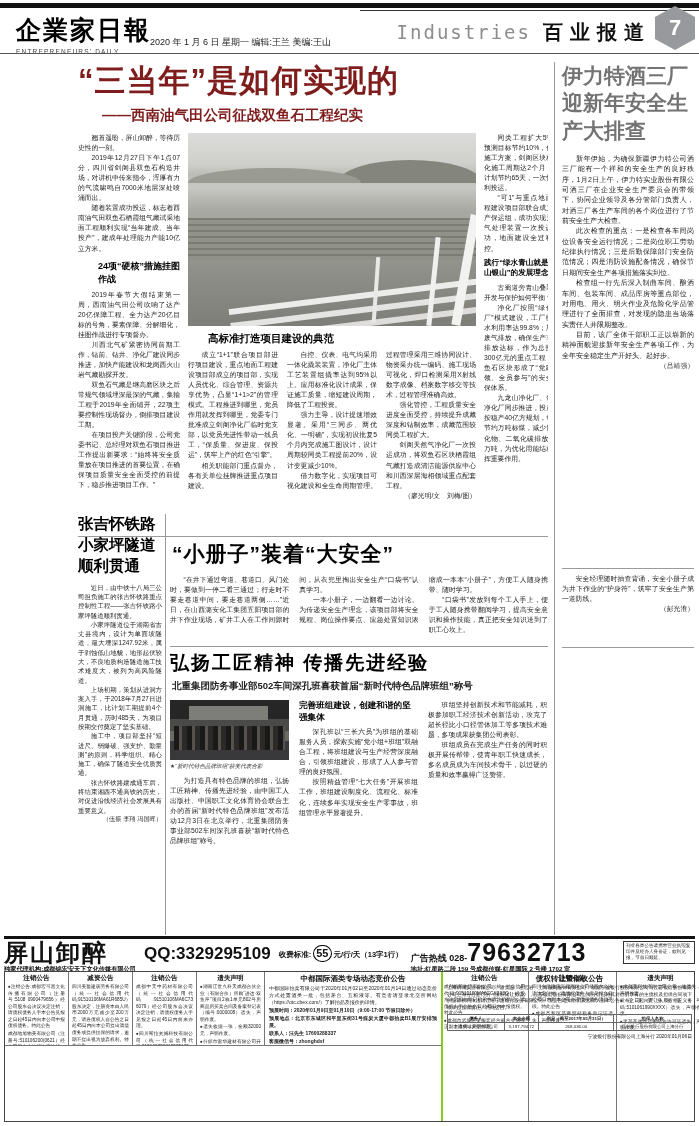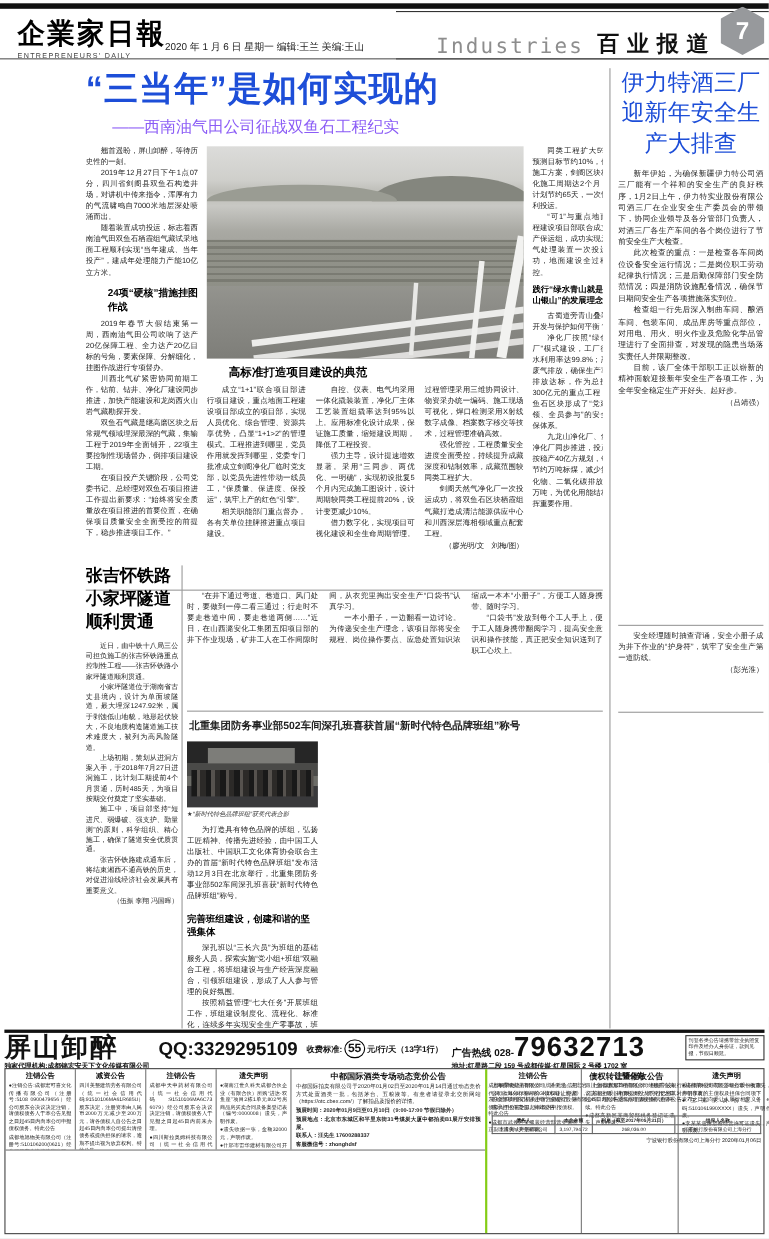--- a/index.html
+++ b/index.html
@@ -7,35 +7,35 @@
   body { font-family:"Liberation Sans","DejaVu Sans",sans-serif; color:#111; }
   .page { position:relative; width:699px; height:1126px; background:#fff; margin:0 auto; overflow:hidden; }
 
   
   .topbar { position:absolute; left:0; top:3px; width:699px; height:5px; background:#111; }
   .masthead-rule { position:absolute; left:0; top:53px; width:699px; height:1px; background:#555; }
   .logo-block { position:absolute; left:16px; top:14px; }
   .logo-cn { font-family:"DejaVu Serif","Liberation Serif",serif; font-weight:900; font-size:25px; letter-spacing:2px; color:#000; transform:scaleY(1.04); }
   .logo-en { font-size:6.5px; letter-spacing:1.2px; color:#444; margin-top:1px; }
   .dateline { position:absolute; left:150px; top:36px; font-size:9px; color:#222; white-space:nowrap; }
-  .section-block { position:absolute; left:360px; top:10px; width:339px; height:44px; border-top:1px solid #333; border-bottom:1px solid #333; display:flex; align-items:flex-end; justify-content:flex-end; padding-right:48px; gap:12px; }
+  .section-block { position:absolute; left:360px; top:10px; width:339px; height:44px; border-top:1px solid #333; border-bottom:1px solid #333; display:flex; align-items:center; justify-content:flex-end; padding-right:48px; gap:12px; }
   .section-en { font-family:"DejaVu Sans Mono","Liberation Mono",monospace; font-size:19px; color:#8d8d8d; letter-spacing:2px; }
   .section-cn { font-size:20px; font-weight:bold; color:#111; letter-spacing:7px; }
   .page-badge { position:absolute; right:4px; top:6px; width:40px; height:44px; background:#97999c; clip-path:polygon(50% 0,100% 25%,100% 75%,50% 100%,0 75%,0 25%); display:flex; align-items:center; justify-content:center; color:#fff; font-size:22px; font-weight:bold; }
 
   
   .p { font-size:6.8px; line-height:1.48; text-align:justify; text-indent:2em; color:#1c1c1c; }
   .p-sm { font-size:6.3px; line-height:1.45; text-align:justify; text-indent:2em; color:#1c1c1c; }
   .subhead { font-weight:bold; color:#000; }
   .byline { text-align:right; font-size:6.8px; color:#1c1c1c; }
 
   
   .main-article { position:absolute; left:78px; top:60px; width:470px; height:478px; overflow:hidden; }
-  .main-hl { font-size:31px; font-weight:900; color:#1d4ed8; letter-spacing:1px; }
-  .main-deck { font-size:14.5px; font-weight:normal; color:#8b5cf6; margin:4px 0 8px 24px; }
+  .main-hl { font-size:31px; font-weight:900; color:#7f1d1d; letter-spacing:1px; }
+  .main-deck { font-size:14.5px; font-weight:bold; color:#7f1d1d; margin:4px 0 8px 24px; }
   .main-body { display:flex; gap:8px; }
   .m-col1 { width:102px; flex:none; }
   .m-mid { width:288px; flex:none; }
   .m-colr { width:76px; flex:none; }
   .photo-main { position:relative; width:288px; height:193px; overflow:hidden; background:linear-gradient(180deg,#dcdcda 0%,#cfcfcb 16%,#bcbcb6 22%,#c8c8c4 28%,#a9a9a3 40%,#9a9a94 58%,#8d8d88 75%,#7e7e79 100%); }
   .hill { position:absolute; left:52%; top:14%; width:50%; height:12%; background:#84867e; border-radius:100% 100% 0 0 / 200% 200% 0 0; }
   .hill2 { position:absolute; left:0; top:18%; width:60%; height:8%; background:#9a9c93; border-radius:100% 100% 0 0 / 200% 200% 0 0; }
   .yard { position:absolute; left:0; top:44%; width:100%; height:22%; background:repeating-linear-gradient(180deg,#75766d 0 2px,#8e8f86 2px 6px); opacity:.85; }
   .rail-a { position:absolute; right:-6%; bottom:14%; width:92%; height:6px; background:#ececea; transform:rotate(-7deg); box-shadow:0 14px 0 #e4e4e2, 0 28px 0 #dedddb; }
   .post-a { position:absolute; right:14%; bottom:0; width:5px; height:46%; background:#f0f0ee; transform:rotate(6deg); }
@@ -44,42 +44,42 @@
   .mid-subhead { font-size:10.5px; margin:6px 0 4px 20px; }
   .mid-cols { column-count:3; column-gap:9px; height:196px; overflow:hidden; }
   .colr-subhead { font-size:7.6px; line-height:1.4; margin:4px 0; }
 
   
   .vrule { position:absolute; width:1px; background:#9a9a9a; }
   .hrule { position:absolute; height:1px; background:#9a9a9a; }
 
   
   .right-col { position:absolute; left:562px; top:62px; width:132px; }
-  .ylt-hl { font-size:21px; font-weight:400; line-height:1.3; color:#1d4ed8; margin-bottom:10px;text-align:center; }
+  .ylt-hl { font-size:21px; font-weight:700; line-height:1.3; color:#737373; margin-bottom:10px; }
   .ylt-body .p { font-size:7px; }
 
   .booklet-right { position:absolute; left:562px; top:574px; width:132px; height:70px; overflow:hidden; }
   .craftsman-right { position:absolute; left:562px; top:650px; width:132px; height:285px; overflow:hidden; }
   .cr-subhead { font-size:8.2px; line-height:1.35; margin:5px 0 3px; }
 
   
   .zjh { position:absolute; left:78px; top:514px; width:84px; height:421px; overflow:hidden; }
   .zjh-hl { font-size:15.5px; font-weight:900; line-height:1.35; color:#000; margin-bottom:6px; }
   .zjh .p-sm { font-size:6.4px; }
 
   
   .booklet { position:absolute; left:170px; top:538px; width:378px; height:106px; overflow:hidden; }
   .booklet-hl { font-size:21px; font-weight:900; color:#000; margin:2px 0 7px 2px; letter-spacing:1px; }
   .booklet-cols { column-count:3; column-gap:10px; height:64px; overflow:hidden; }
 
   
   .craftsman { position:absolute; left:170px; top:650px; width:378px; height:285px; overflow:hidden; }
   .cm-hl { font-size:19px; font-weight:900; color:#000; letter-spacing:2px; }
   .cm-deck { font-size:9.5px; font-weight:bold; color:#222; margin:4px 0 7px 2px; }
-  .cm-body { display:flex; gap:10px;flex-direction:column; }
+  .cm-body { display:flex; gap:10px; }
   .cm-col { width:119px; flex:none; }
   .photo-group { position:relative; width:119px; height:60px; overflow:hidden; background:linear-gradient(180deg,#262626 0 32%,#4a4a48 32% 52%,#6b6b66 52% 68%,#39393b 68% 100%); }
   .pg-screen { position:absolute; left:16%; top:10%; width:66%; height:24%; background:#7d7d79; }
   .pg-people { position:absolute; left:3%; right:3%; bottom:16%; height:40%; background:repeating-linear-gradient(90deg,#191919 0 5px,#56524e 5px 8px,#2c2a28 8px 13px); }
   .cm-caption { font-size:5.6px; color:#333; margin:3px 0 5px; font-style:italic; }
   .cm-subhead { font-size:8.6px; line-height:1.35; margin-bottom:4px; }
 
   
   .service { position:absolute; left:4px; top:936px; width:691px; height:34px; border-top:3px solid #111; display:flex; align-items:flex-start; gap:8px; padding-top:2px; }
   .svc-title { font-size:24px; font-weight:900; letter-spacing:2px; line-height:1; }
@@ -202,32 +202,34 @@
     </div>
     <p class="p-sm">近日，由中铁十八局三公司担负施工的张吉怀铁路重点控制性工程——张吉怀铁路小家坪隧道顺利贯通。</p>
     <p class="p-sm">小家坪隧道位于湖南省古丈县境内，设计为单面坡隧道，最大埋深1247.92米，属于剥蚀低山地貌，地形起伏较大，不良地质构造隧道施工技术难度大，被列为高风险隧道。</p>
     <p class="p-sm">上场初期，策划从进洞方案入手，于2018年7月27日进洞施工，比计划工期提前4个月贯通，历时485天，为项目按期交付奠定了坚实基础。</p>
     <p class="p-sm">施工中，项目部坚持“短进尺、弱爆破、强支护、勤量测”的原则，科学组织、精心施工，确保了隧道安全优质贯通。</p>
     <p class="p-sm">张吉怀铁路建成通车后，将结束湘西不通高铁的历史，对促进沿线经济社会发展具有重要意义。</p>
     <p class="byline" style="font-size:6.2px;">（伍振 李翔 冯国晖）</p>
   </div>
 
   <div class="booklet">
+    <div class="booklet-hl">“小册子”装着“大安全”</div>
     <div class="booklet-cols">
       <p class="p">“在井下通过弯道、巷道口、风门处时，要做到一停二看三通过；行走时不要走巷道中间，要走巷道两侧……”近日，在山西潞安化工集团五阳项目部的井下作业现场，矿井工人在工作间隙时间，从衣兜里掏出安全生产“口袋书”认真学习。</p>
       <p class="p">一本小册子，一边翻看一边讨论。为传递安全生产理念，该项目部将安全规程、岗位操作要点、应急处置知识浓缩成一本本“小册子”，方便工人随身携带、随时学习。</p>
       <p class="p">“口袋书”发放到每个工人手上，便于工人随身携带翻阅学习，提高安全意识和操作技能，真正把安全知识送到了职工心坎上。</p>
     </div>
   </div>
   <div class="booklet-right">
     <p class="p">安全经理随时抽查背诵，安全小册子成为井下作业的“护身符”，筑牢了安全生产第一道防线。</p>
     <p class="byline">（彭光淮）</p>
   </div>
 
   <div class="craftsman">
+    <div class="cm-hl">弘扬工匠精神  传播先进经验</div>
     <div class="cm-deck">北重集团防务事业部502车间深孔班喜获首届“新时代特色品牌班组”称号</div>
     <div class="cm-body">
       <div class="cm-col">
         <div class="photo-group">
           <div class="pg-screen"></div>
           <div class="pg-people"></div>
         </div>
         <div class="cm-caption">★“新时代特色品牌班组”获奖代表合影</div>
         <p class="p">为打造具有特色品牌的班组，弘扬工匠精神、传播先进经验，由中国工人出版社、中国职工文化体育协会联合主办的首届“新时代特色品牌班组”发布活动12月3日在北京举行，北重集团防务事业部502车间深孔班喜获“新时代特色品牌班组”称号。</p>
       </div>

